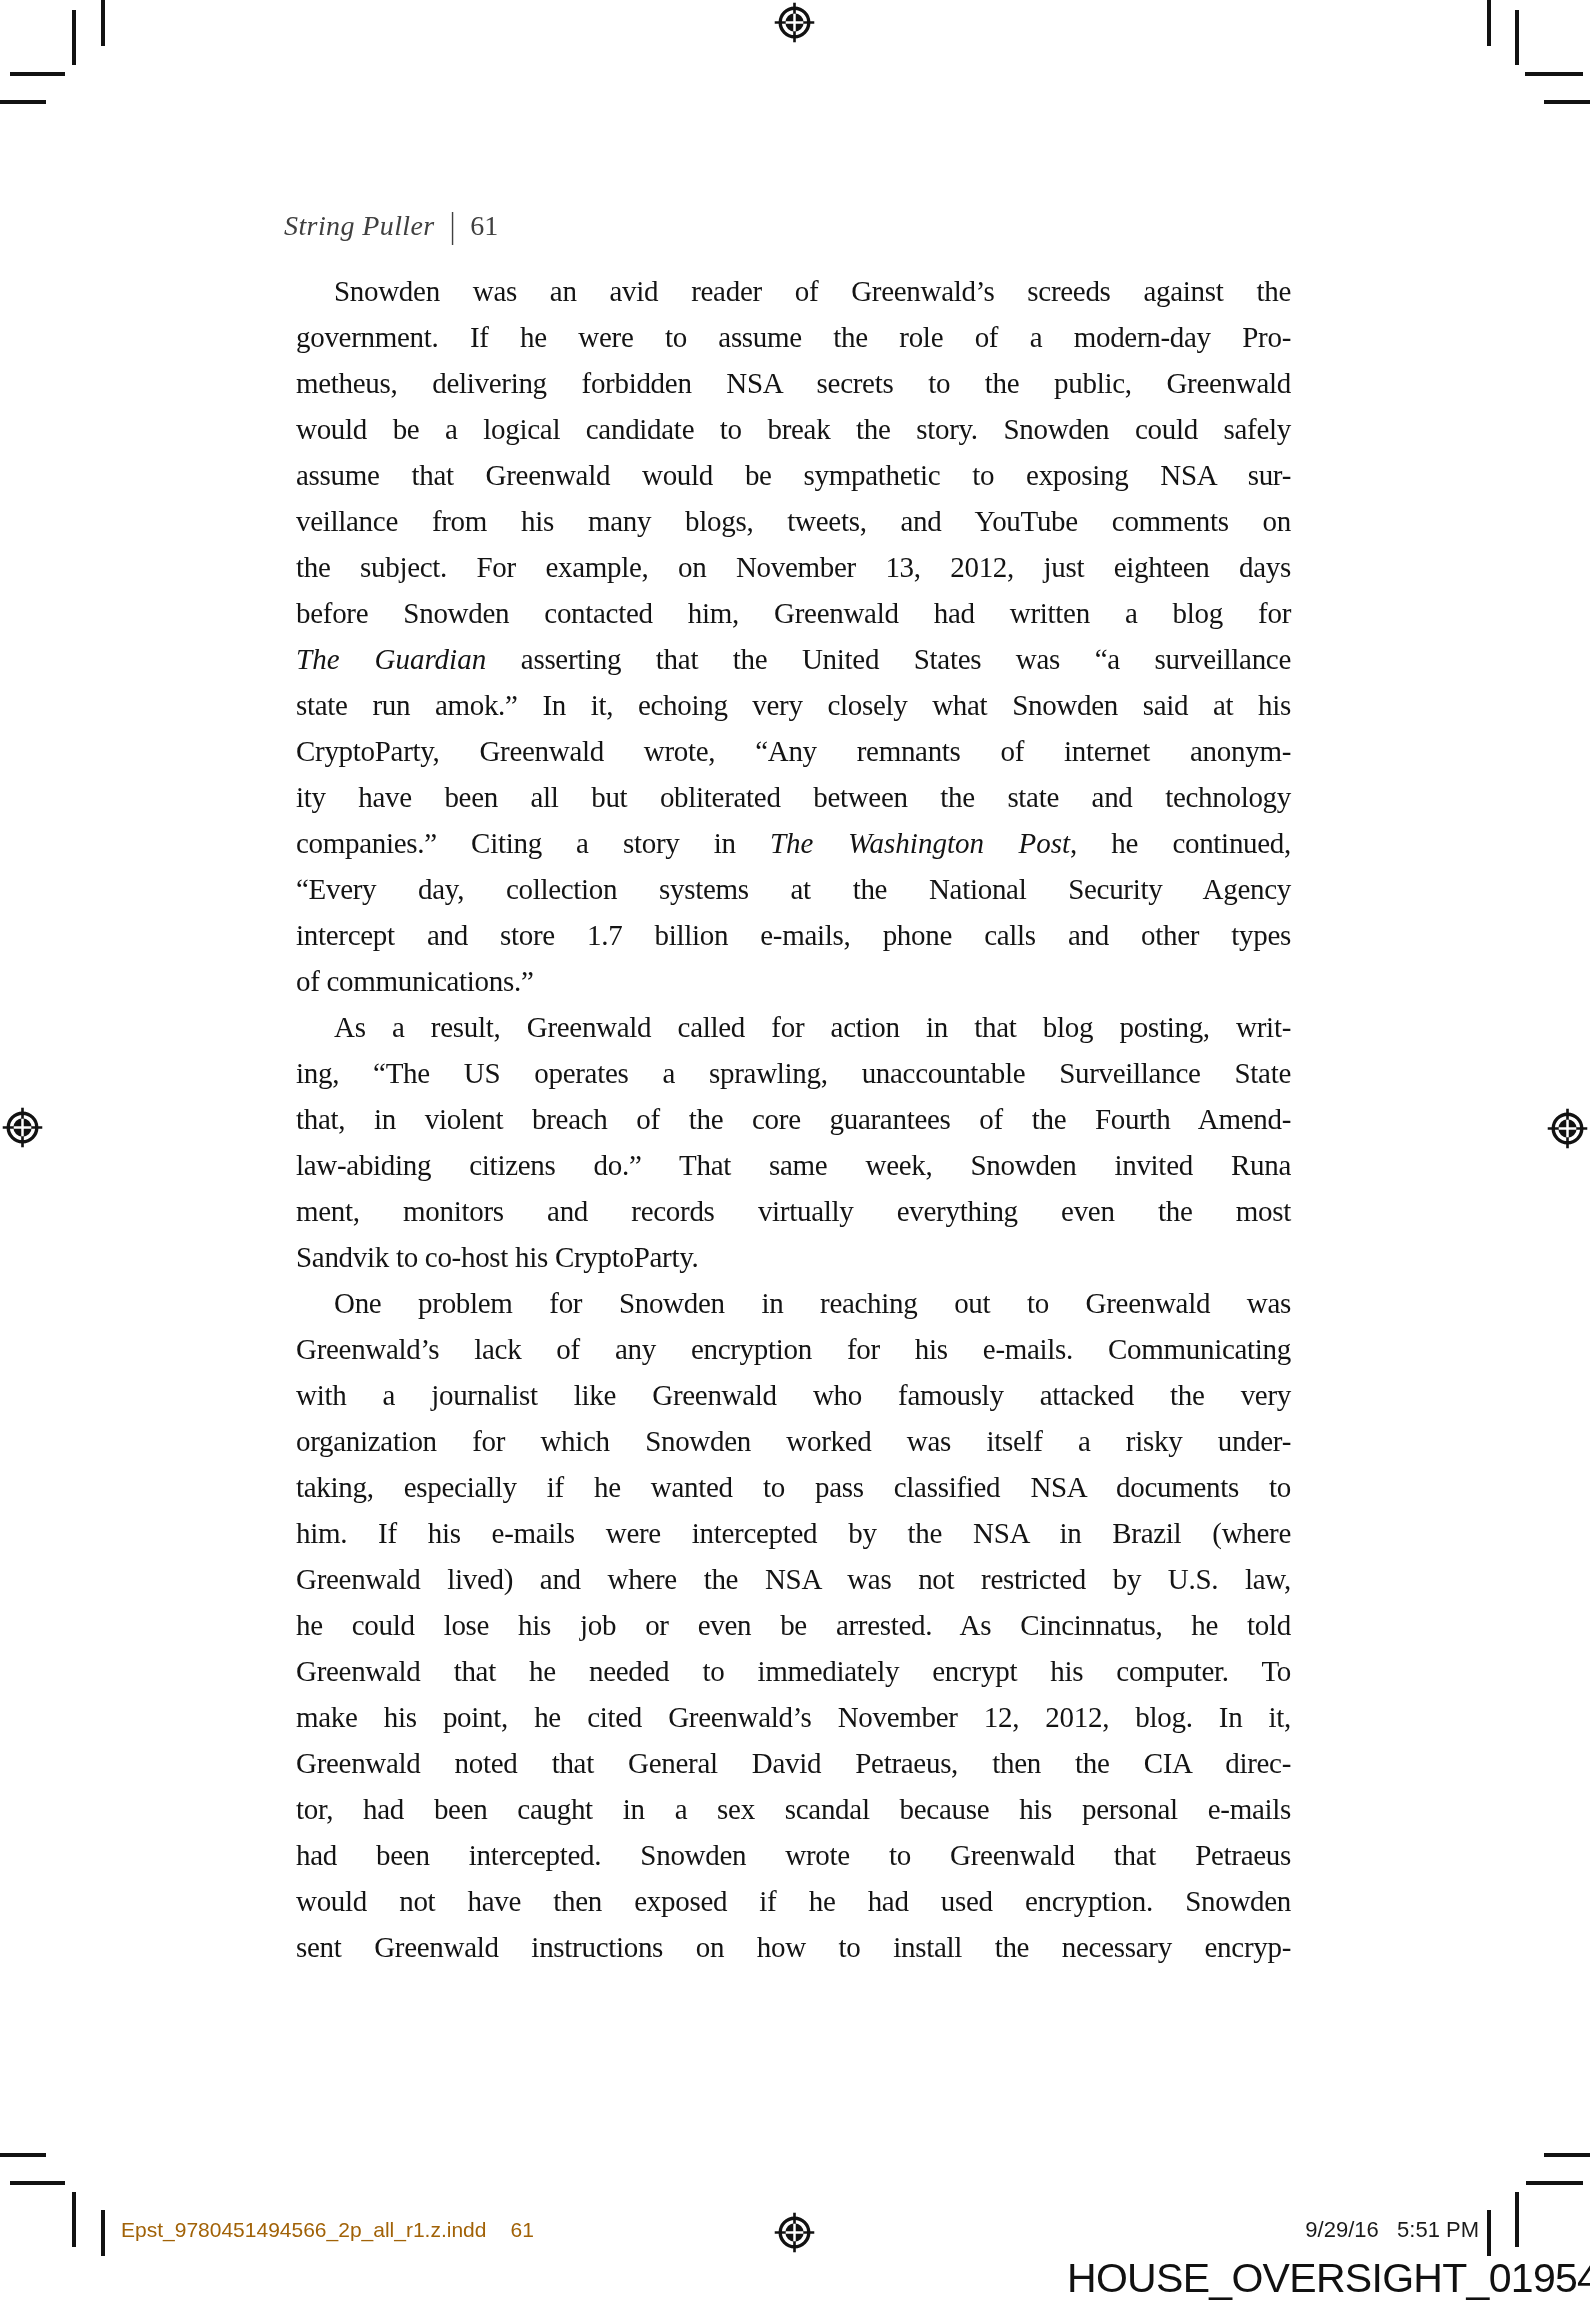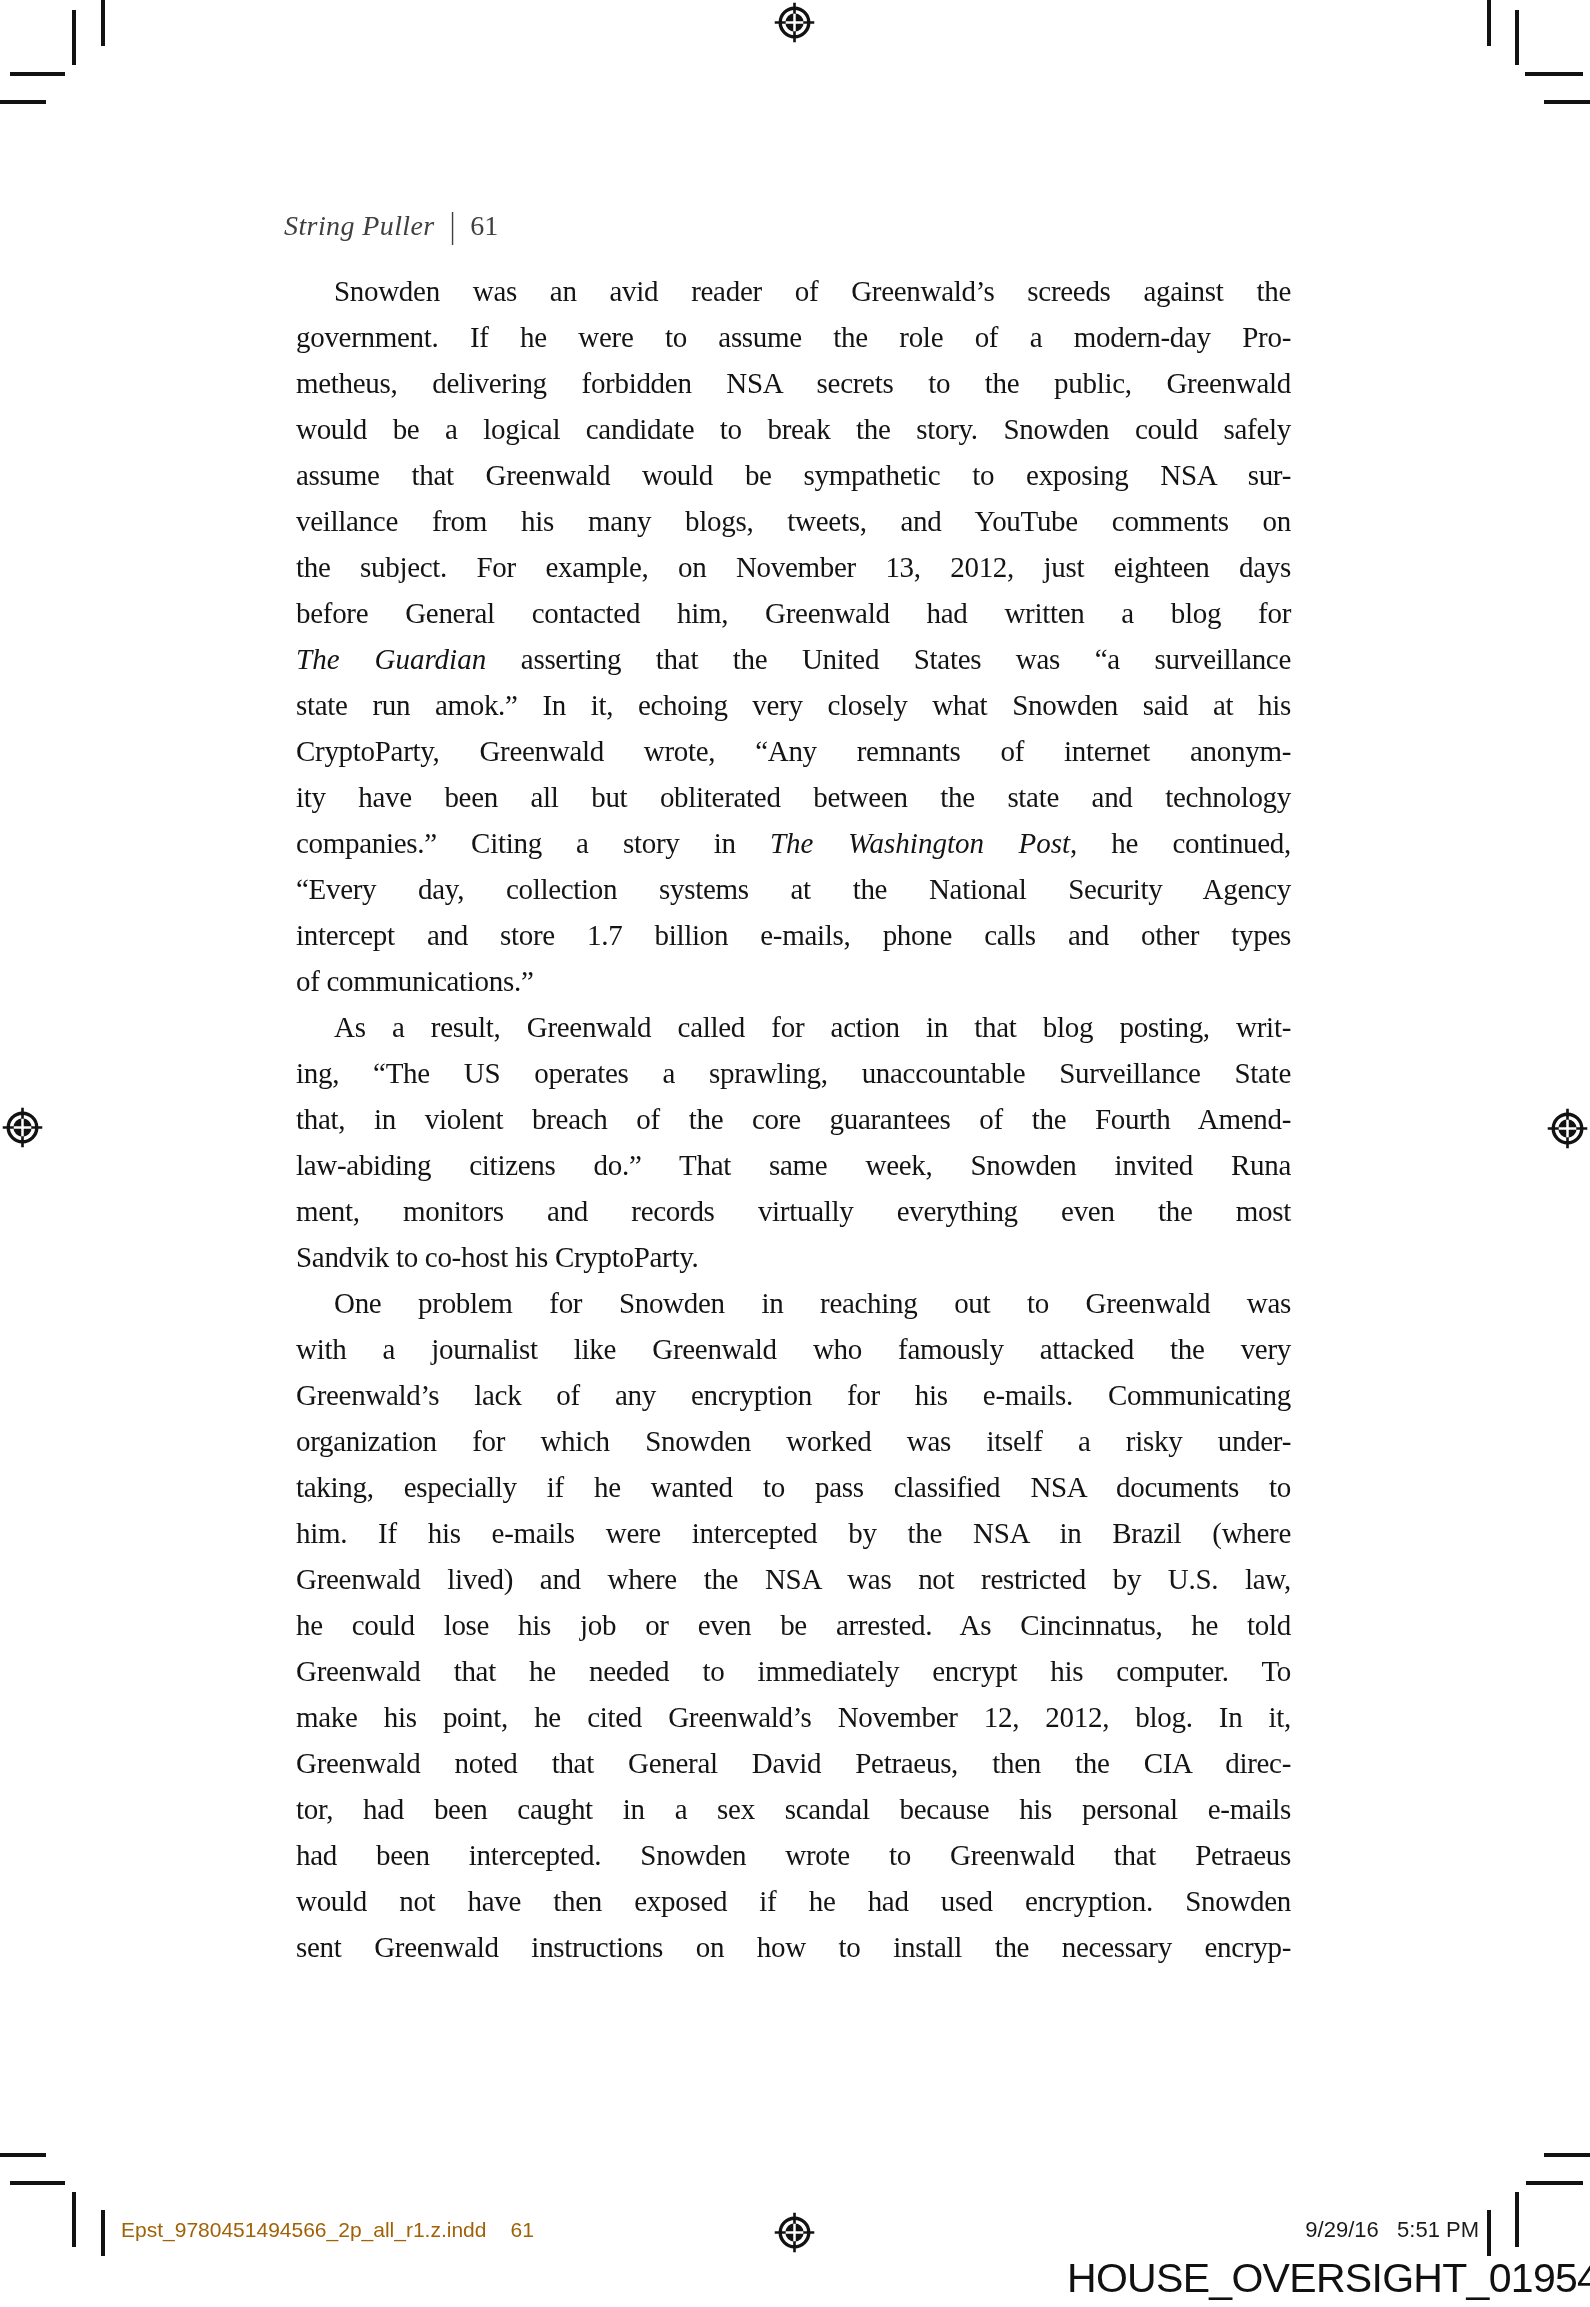--- a/index.html
+++ b/index.html
@@ -126,38 +126,38 @@
   </div>
 
   <div id="text-block">
       <div class="line indent">Snowden was an avid reader of Greenwald’s screeds against the</div>
       <div class="line">government. If he were to assume the role of a modern-day Pro-</div>
       <div class="line">metheus, delivering forbidden NSA secrets to the public, Greenwald</div>
       <div class="line">would be a logical candidate to break the story. Snowden could safely</div>
       <div class="line">assume that Greenwald would be sympathetic to exposing NSA sur-</div>
       <div class="line">veillance from his many blogs, tweets, and YouTube comments on</div>
       <div class="line">the subject. For example, on November 13, 2012, just eighteen days</div>
-      <div class="line">before General contacted him, Greenwald had written a blog for</div>
+      <div class="line">before Snowden contacted him, Greenwald had written a blog for</div>
       <div class="line"><i>The Guardian</i> asserting that the United States was “a surveillance</div>
       <div class="line">state run amok.” In it, echoing very closely what Snowden said at his</div>
       <div class="line">CryptoParty, Greenwald wrote, “Any remnants of internet anonym-</div>
       <div class="line">ity have been all but obliterated between the state and technology</div>
       <div class="line">companies.” Citing a story in <i>The Washington Post</i>, he continued,</div>
       <div class="line">“Every day, collection systems at the National Security Agency</div>
       <div class="line">intercept and store 1.7 billion e-mails, phone calls and other types</div>
       <div class="line flush">of communications.”</div>
       <div class="line indent">As a result, Greenwald called for action in that blog posting, writ-</div>
       <div class="line">ing, “The US operates a sprawling, unaccountable Surveillance State</div>
       <div class="line">that, in violent breach of the core guarantees of the Fourth Amend-</div>
       <div class="line">law-abiding citizens do.” That same week, Snowden invited Runa</div>
       <div class="line">ment, monitors and records virtually everything even the most</div>
       <div class="line flush">Sandvik to co-host his CryptoParty.</div>
       <div class="line indent">One problem for Snowden in reaching out to Greenwald was</div>
+      <div class="line">Greenwald’s lack of any encryption for his e-mails. Communicating</div>
       <div class="line">with a journalist like Greenwald who famously attacked the very</div>
-      <div class="line">Greenwald’s lack of any encryption for his e-mails. Communicating</div>
       <div class="line">organization for which Snowden worked was itself a risky under-</div>
       <div class="line">taking, especially if he wanted to pass classified NSA documents to</div>
       <div class="line">him. If his e-mails were intercepted by the NSA in Brazil (where</div>
       <div class="line">Greenwald lived) and where the NSA was not restricted by U.S. law,</div>
       <div class="line">he could lose his job or even be arrested. As Cincinnatus, he told</div>
       <div class="line">Greenwald that he needed to immediately encrypt his computer. To</div>
       <div class="line">make his point, he cited Greenwald’s November 12, 2012, blog. In it,</div>
       <div class="line">Greenwald noted that General David Petraeus, then the CIA direc-</div>
       <div class="line">tor, had been caught in a sex scandal because his personal e-mails</div>
       <div class="line">had been intercepted. Snowden wrote to Greenwald that Petraeus</div>

